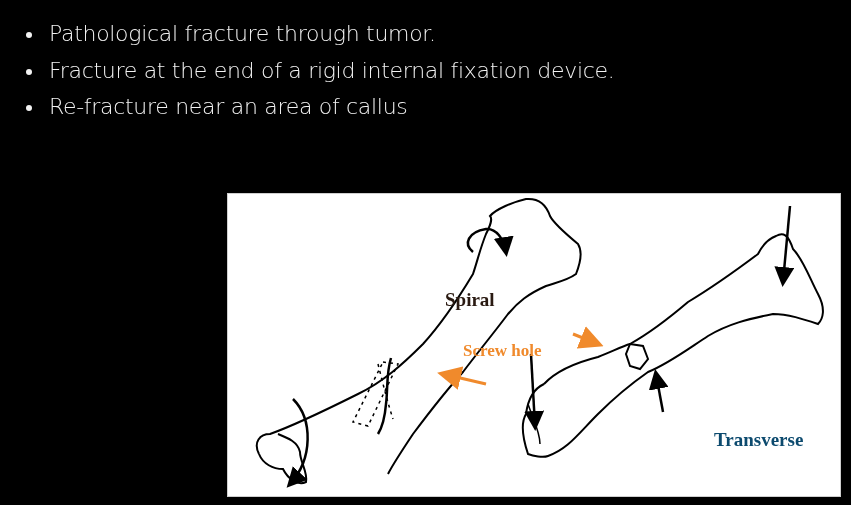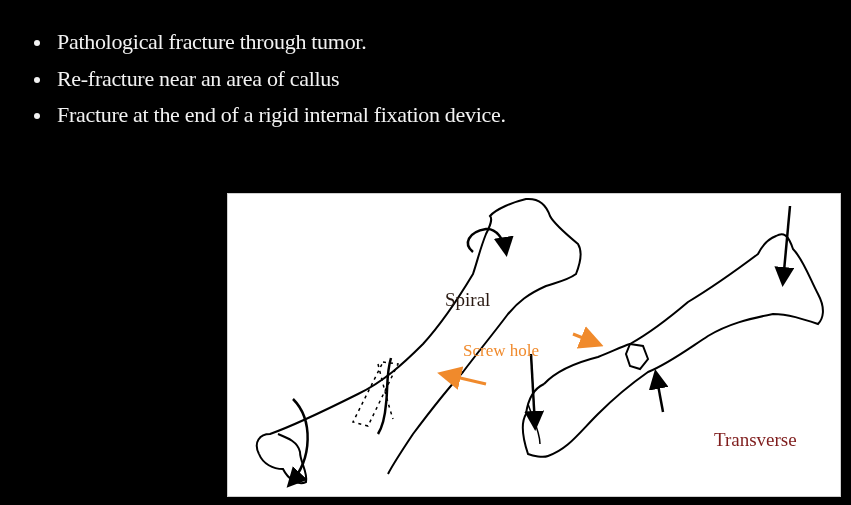--- a/index.html
+++ b/index.html
@@ -1,56 +1,56 @@
 <!DOCTYPE html>
 <html><head>
 <meta charset="utf-8">
 <style>
   html, body { margin:0; padding:0; }
   body {
     width:851px; height:505px; background:#000000; position:relative; overflow:hidden;
     font-family: "DejaVu Sans", sans-serif;
   }
-  .bullets { position:absolute; left:0; top:8px; margin:16px; padding:0; list-style:none;font-family:Liberation Serif, serif; }
+  .bullets { position:absolute; left:0; top:8px; margin:8px; padding:0; list-style:none; }
   .bullet-item {
     position:relative; height:36.5px; line-height:36px;
     padding-left:41px; color:#f2f2f2; font-size:22px; letter-spacing:-0.3px;
     font-weight:300; white-space:nowrap;
   }
   .bullet-dot {
     position:absolute; left:18px; top:16px; width:6px; height:6px; border-radius:50%; background:#f2f2f2;
   }
   .accent { color:#f07c1c; }
   .figure {
     position:absolute; left:227px; top:193px; width:614px; height:304px;
     background:#ffffff; border:1px solid #cfcfcf; box-sizing:border-box;
   }
   .figure svg { position:absolute; left:0; top:0; }
   .fig-label {
-    position:absolute; font-family:"Liberation Serif", serif; font-weight:normal; white-space:nowrap;
+    position:absolute; font-family:"Liberation Serif", serif; font-weight:bold; white-space:nowrap;
   }
   .lbl-spiral { left:217px; top:95px; font-size:19px; color:#2a1a12; }
   .lbl-screw { left:235px; top:147px; font-size:17px; color:#f08a2c; }
-  .lbl-trans { left:486px; top:235px; font-size:19px; color:#7f1d1d; }
+  .lbl-trans { left:486px; top:235px; font-size:19px; color:#0c4a6e; }
 </style>
 </head>
 <body>
 
 <ul class="bullets">
   <li class="bullet-item">
     <span class="bullet-dot"></span>
     <span>Pathological fracture through tumor.</span>
   </li>
   <li class="bullet-item">
     <span class="bullet-dot"></span>
-    <span>Re-fracture near an area of callus</span>
+    <span>Fracture at the end of a rigid internal fixation device.</span>
   </li>
   <li class="bullet-item">
     <span class="bullet-dot"></span>
-    <span>Fracture at the end of a rigid internal fixation device.</span>
+    <span>Re-fracture near an area of callus</span>
   </li>
 </ul>
 
 <div class="figure">
   <svg width="614" height="304" viewBox="0 0 614 304">
     <defs>
       <marker id="ah" markerWidth="8" markerHeight="8" refX="6" refY="4" orient="auto">
         <path d="M0,0 L8,4 L0,8 z" fill="#000"></path>
       </marker>
       <marker id="aho" markerWidth="8" markerHeight="8" refX="6" refY="4" orient="auto">

